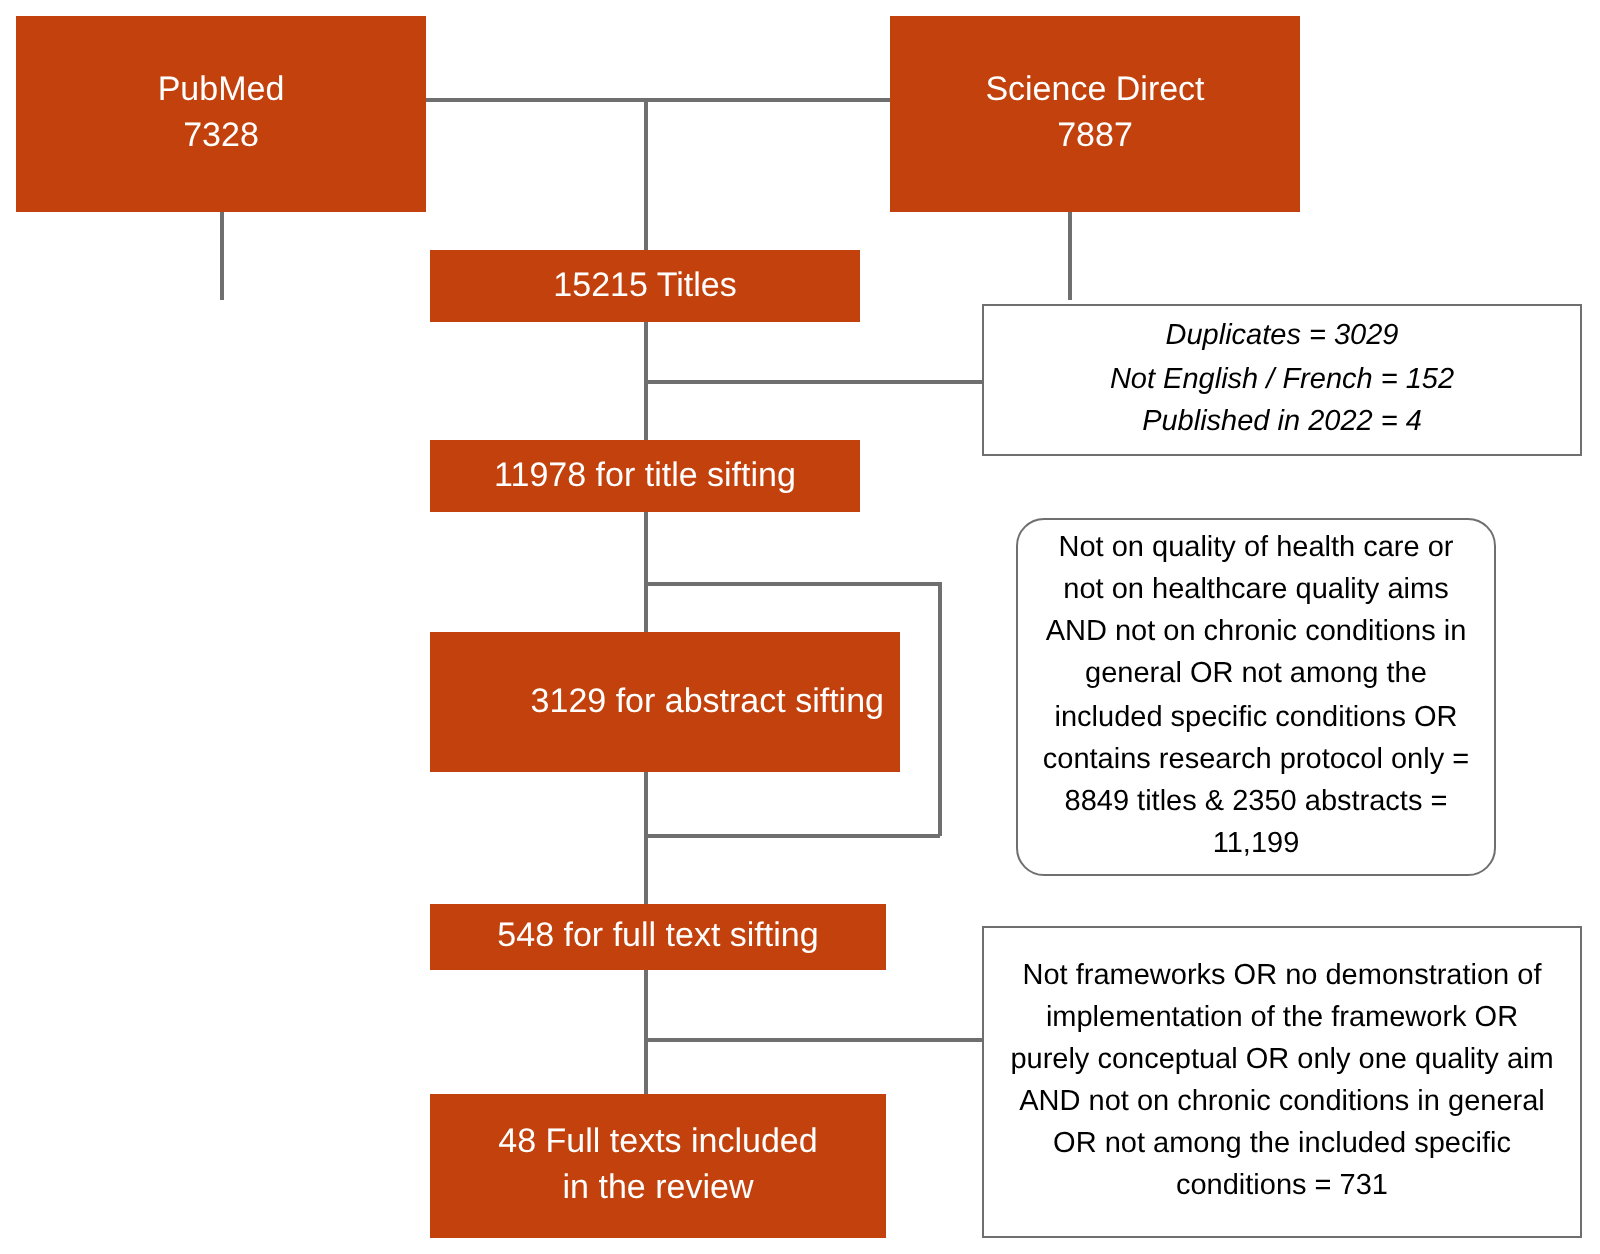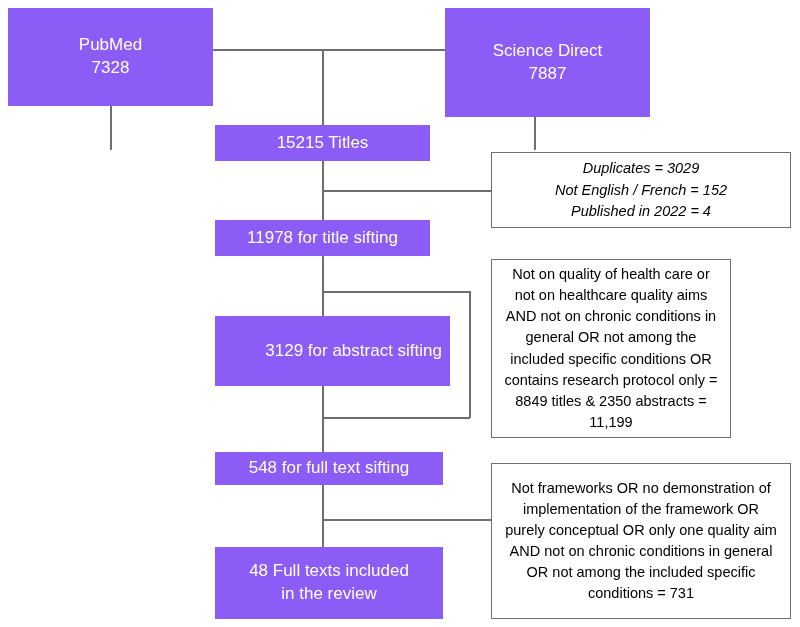--- a/index.html
+++ b/index.html
@@ -19,21 +19,21 @@
   }
   .box {
     position: absolute;
     box-sizing: border-box;
     display: flex;
     align-items: center;
     justify-content: center;
     text-align: center;
   }
   .gray {
-    background: #8b5cf6;
+    background: #c2410c;
     color: #ffffff;
     font-size: 17px;
     line-height: 1.35;
     font-weight: normal;
   }
   .white {
     background: #ffffff;
     border: 1.5px solid #6f6f6f;
     color: #000000;
     font-size: 14.5px;
@@ -77,21 +77,21 @@
   <div class="conn v" style="left:322px; top:485px; height:62px;"></div>
   <div class="conn h" style="left:322px; top:519px; width:170px;"></div>
 
   <div class="box gray" style="left:8px; top:8px; width:205px; height:98px;">
     <div class="inner">
       <div>PubMed</div>
       <div>7328</div>
     </div>
   </div>
 
-  <div class="box gray" style="left:445px; top:8px; width:205px; height:109px;">
+  <div class="box gray" style="left:445px; top:8px; width:205px; height:98px;">
     <div class="inner">
       <div>Science Direct</div>
       <div>7887</div>
     </div>
   </div>
 
   <div class="box gray" style="left:215px; top:125px; width:215px; height:36px;">
     <div class="inner">15215 Titles</div>
   </div>
 
@@ -115,21 +115,21 @@
   </div>
 
   <div class="box white" style="left:491px; top:152px; width:300px; height:76px;font-style:italic;">
     <div class="inner">
       <div>Duplicates = 3029</div>
       <div>Not English / French = 152</div>
       <div>Published in 2022 = 4</div>
     </div>
   </div>
 
-  <div class="box white" style="left:491px; top:259px; width:240px; height:179px;">
+  <div class="box white" style="left:508px; top:259px; width:240px; height:179px;border-radius:14px;">
     <div class="inner">Not on quality of health care or not on healthcare quality aims AND not on chronic conditions in general OR not among the included specific conditions OR contains research protocol only = 8849 titles &amp; 2350 abstracts = 11,199</div>
   </div>
 
   <div class="box white" style="left:491px; top:463px; width:300px; height:156px;align-items:center;">
     <div class="inner">Not frameworks OR no demonstration of implementation of the framework OR purely conceptual OR only one quality aim AND not on chronic conditions in general OR not among the included specific conditions = 731</div>
   </div>
 
 </div>
 
 </body></html>

